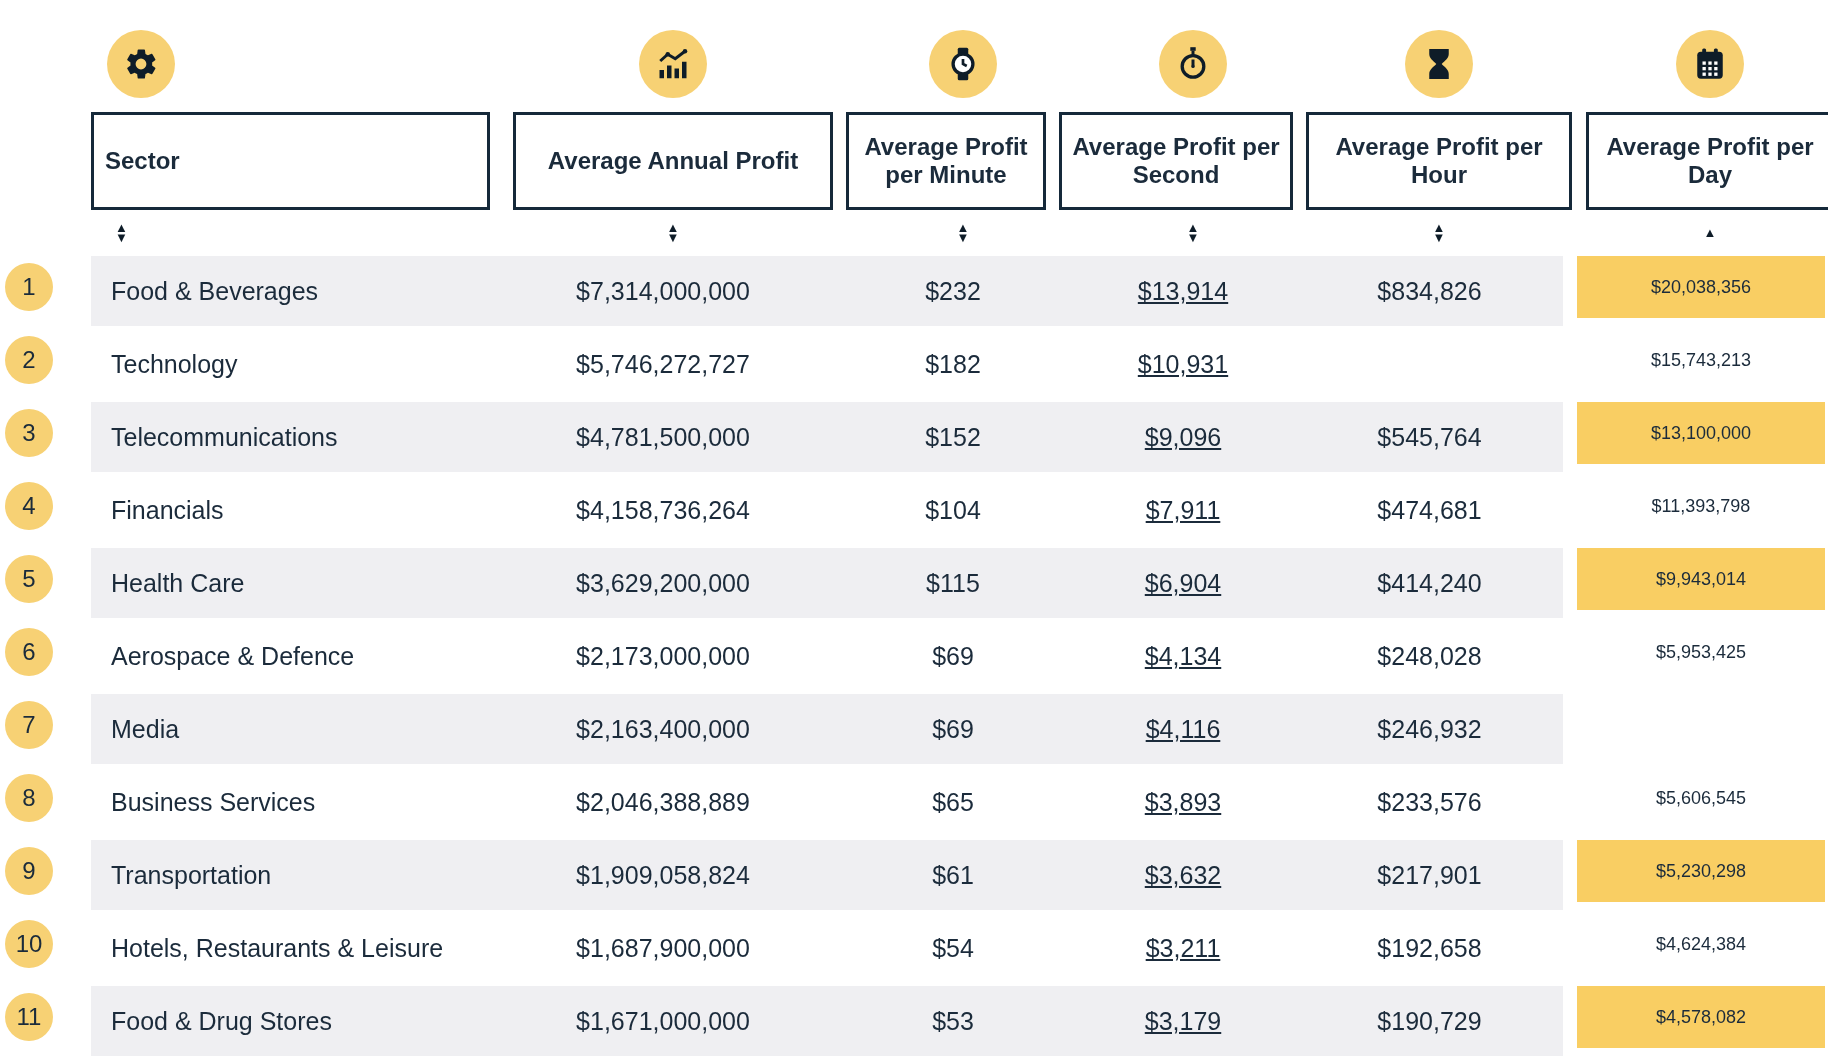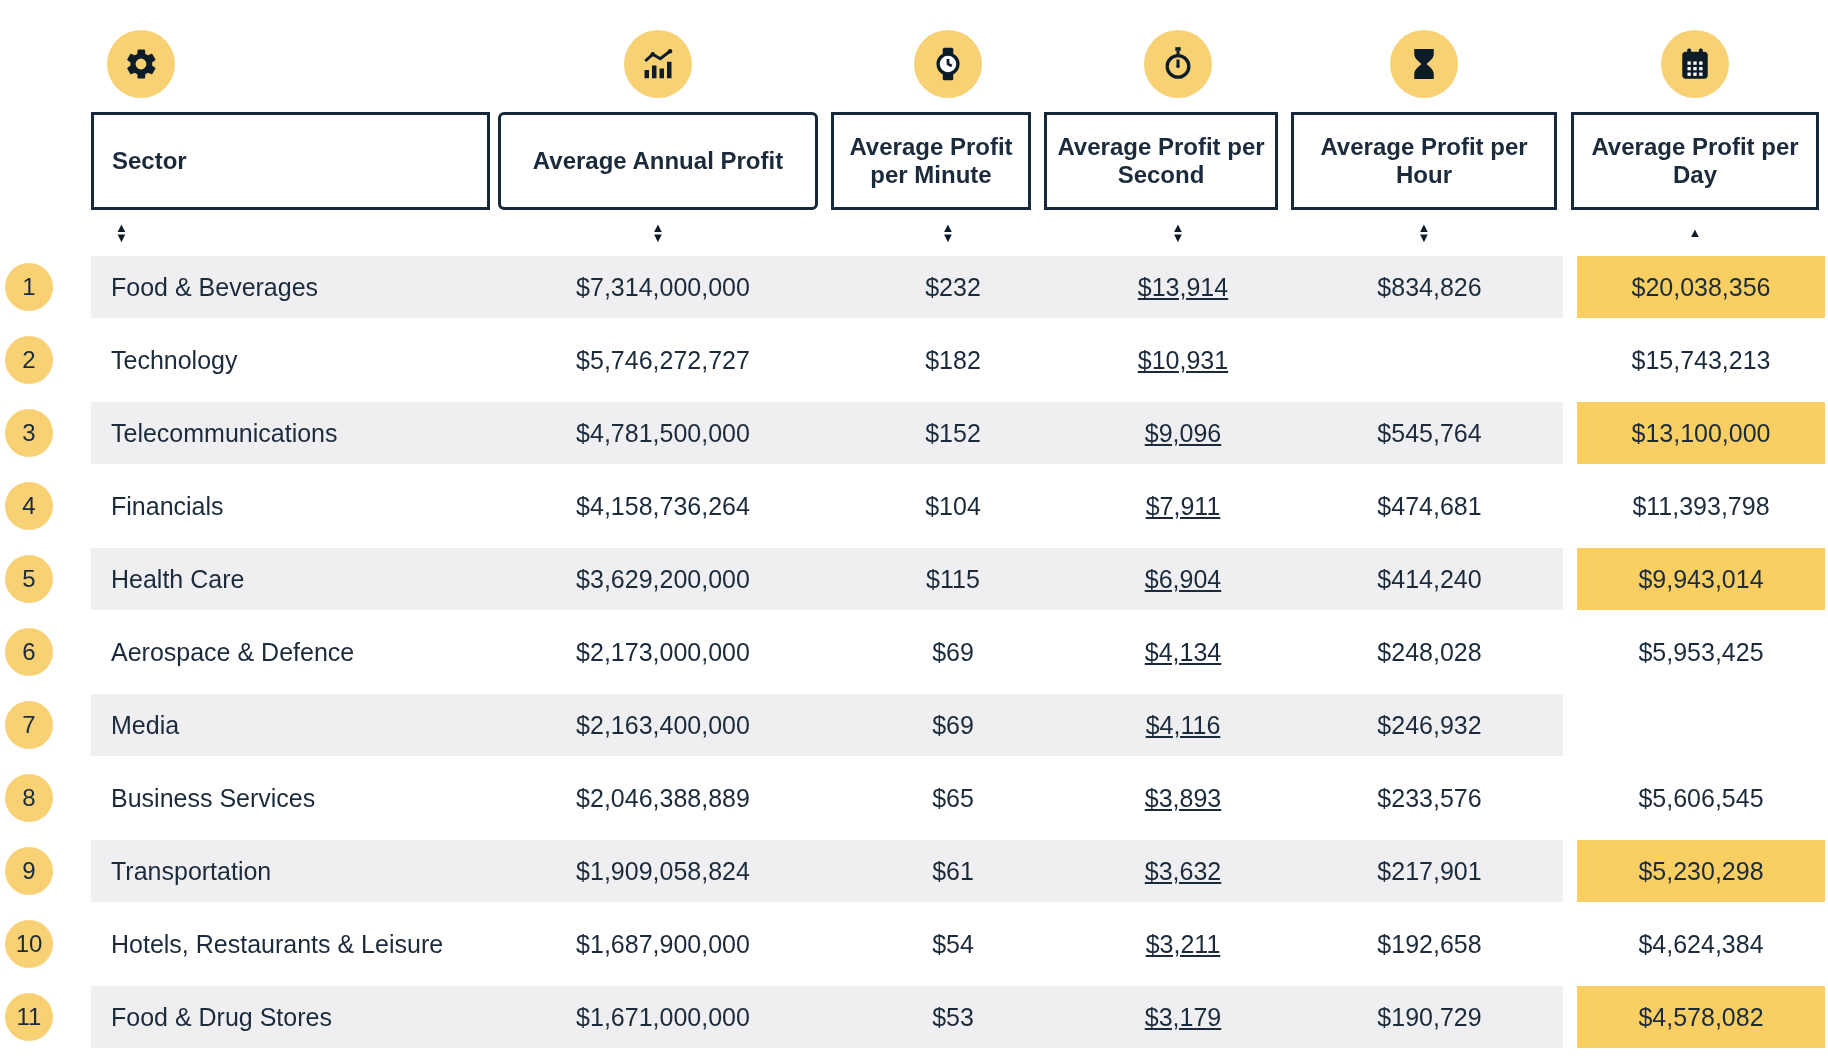--- a/index.html
+++ b/index.html
@@ -2,54 +2,54 @@
 <html style="--accent: #F7D174; --highlight: #F9CE63; --stripe: #EFEFF2; --text: #1B2B3B; --border: #15293A;"><head>
 <meta charset="utf-8">
 <style>
   html,body{margin:0;padding:0;background:#fff;}
   body{font-family:"Liberation Sans",sans-serif;color:var(--text,#1B2B3B);}
   #app{position:relative;width:1828px;height:1056px;background:#fff;overflow:hidden;}
   .frow{display:flex;align-items:center;}
   .lead{flex:0 0 91px;display:flex;align-items:center;height:100%;}
   
   .w-sector{flex:0 0 399px;}
-  .w-annual{flex:0 0 320px;margin-left:8px;border-radius:6px;}
+  .w-annual{flex:0 0 320px;margin-left:23px;}
   .w-second{flex:0 0 234px;margin-left:13px;}
   .w-minute{flex:0 0 200px;margin-left:13px;}
   .w-hour{flex:0 0 266px;margin-left:13px;}
   .w-day{flex:0 0 248px;margin-left:14px;}
   .slot{display:flex;justify-content:center;align-items:center;}
   .slot.left{justify-content:flex-start;}
   
   .icons-row{margin-top:30px;height:68px;}
   .icon-circle{width:68px;height:68px;border-radius:50%;background:var(--accent,#F7D174);display:flex;align-items:center;justify-content:center;}
   .slot.left .icon-circle{margin-left:16px;}
   .icon-circle svg{display:block;}
   
   .header-row{margin-top:14px;height:98px;align-items:stretch;}
   .hbox{height:98px;border:3px solid var(--border,#15293A);background:#fff;display:flex;align-items:center;justify-content:center;text-align:center;font-weight:bold;font-size:24px;line-height:28px;box-sizing:border-box;cursor:pointer;}
-  .hbox.left{justify-content:flex-start;text-align:left;padding-left:18px;align-items:center;}
+  .hbox.left{justify-content:flex-start;text-align:left;padding-left:11px;align-items:center;}
   
   .sort-row{margin-top:8px;height:30px;}
   .sort{display:flex;flex-direction:column;align-items:center;cursor:pointer;color:#0E1C28;}
   .sort span{font-size:13px;line-height:10px;}
   .slot.left .sort{margin-left:24px;}
   
   .rows{margin-top:8px;}
   .trow{height:62px;margin-bottom:11px;align-items:stretch;}
   .badge{width:48px;height:48px;margin-left:5px;border-radius:50%;background:var(--accent,#F7D174);display:flex;align-items:center;justify-content:center;font-size:24px;align-self:center;}
-  .band{flex:0 0 1472px;display:flex;align-items:center;height:62px;}
+  .band{flex:0 0 1472px;display:flex;align-items:center;height:70px;}
   .band.striped{background:var(--stripe,#EFEFF2);}
   .cell{font-size:25px;text-align:center;box-sizing:border-box;}
   .cell.c0{flex:0 0 412px;text-align:left;padding-left:20px;padding-right:13px;}
   .cell.c1{flex:0 0 333px;padding-right:13px;}
   .cell.c2{flex:0 0 247px;padding-right:13px;text-align:center;}
   .cell.c3{flex:0 0 213px;padding-right:13px;text-decoration:underline;}
   .cell.c4{flex:0 0 267px;}
-  .day-cell{flex:0 0 248px;margin-left:14px;height:62px;display:flex;align-items:center;justify-content:center;font-size:25px;box-sizing:border-box;}
+  .day-cell{flex:0 0 248px;margin-left:14px;height:62px;display:flex;align-items:center;justify-content:center;font-size:18px;box-sizing:border-box;}
   .day-cell.hl{background:var(--highlight,#F9CE63);}
 </style>
 </head>
 <body>
 
 <div id="app">
     <div class="frow icons-row">
       <div class="lead"></div>
       <div class="slot w-sector left">
         <div class="icon-circle">

